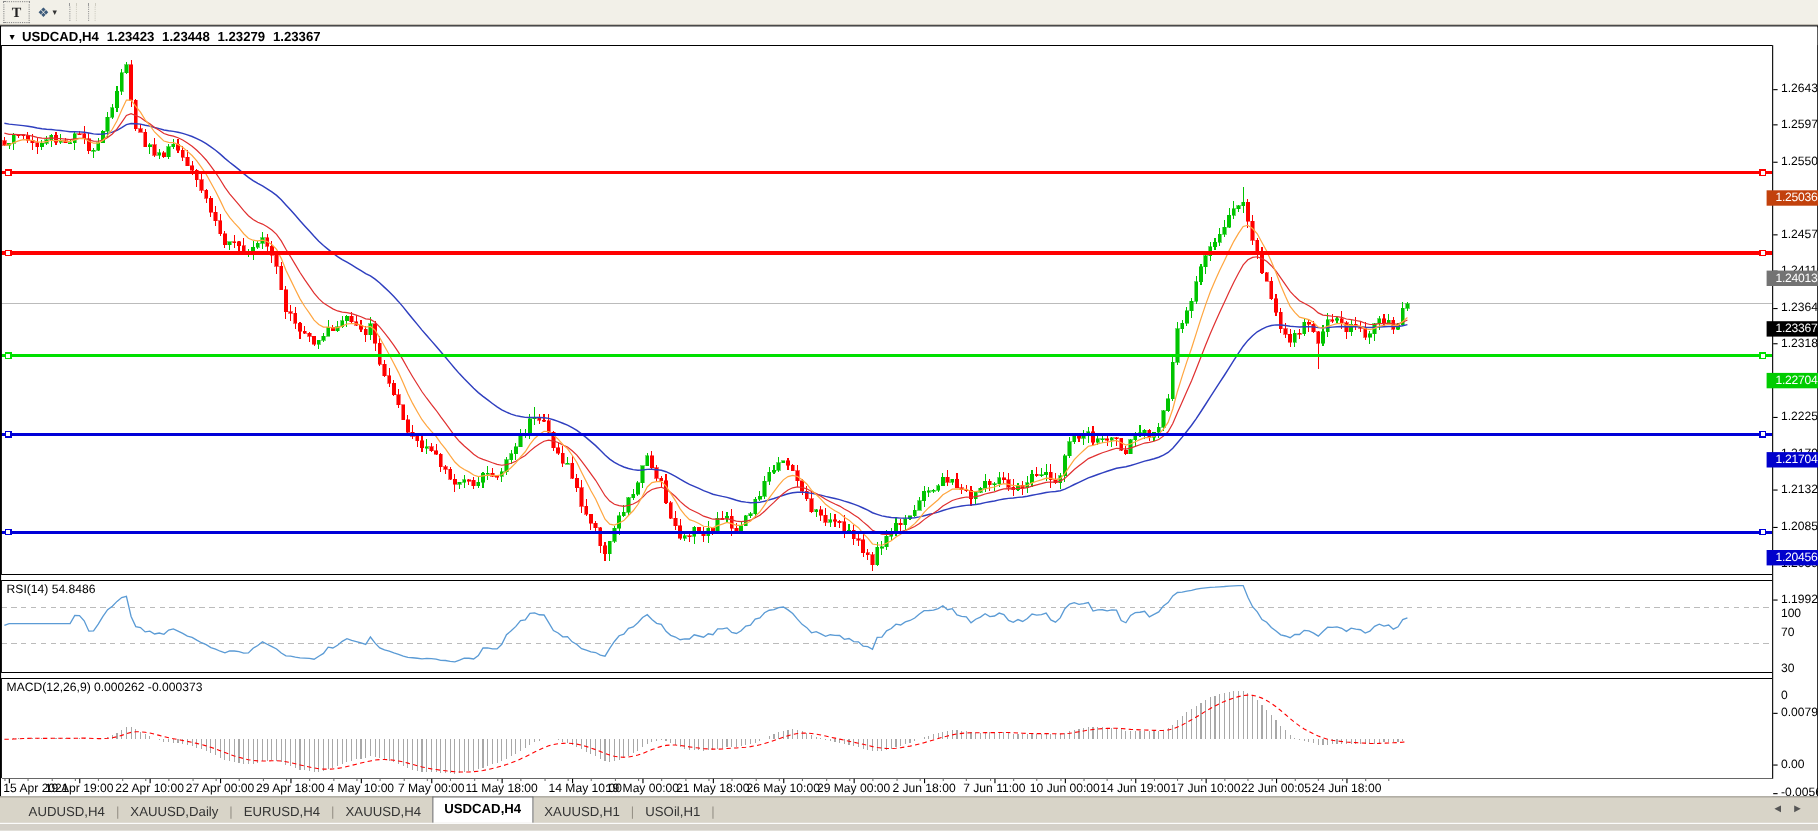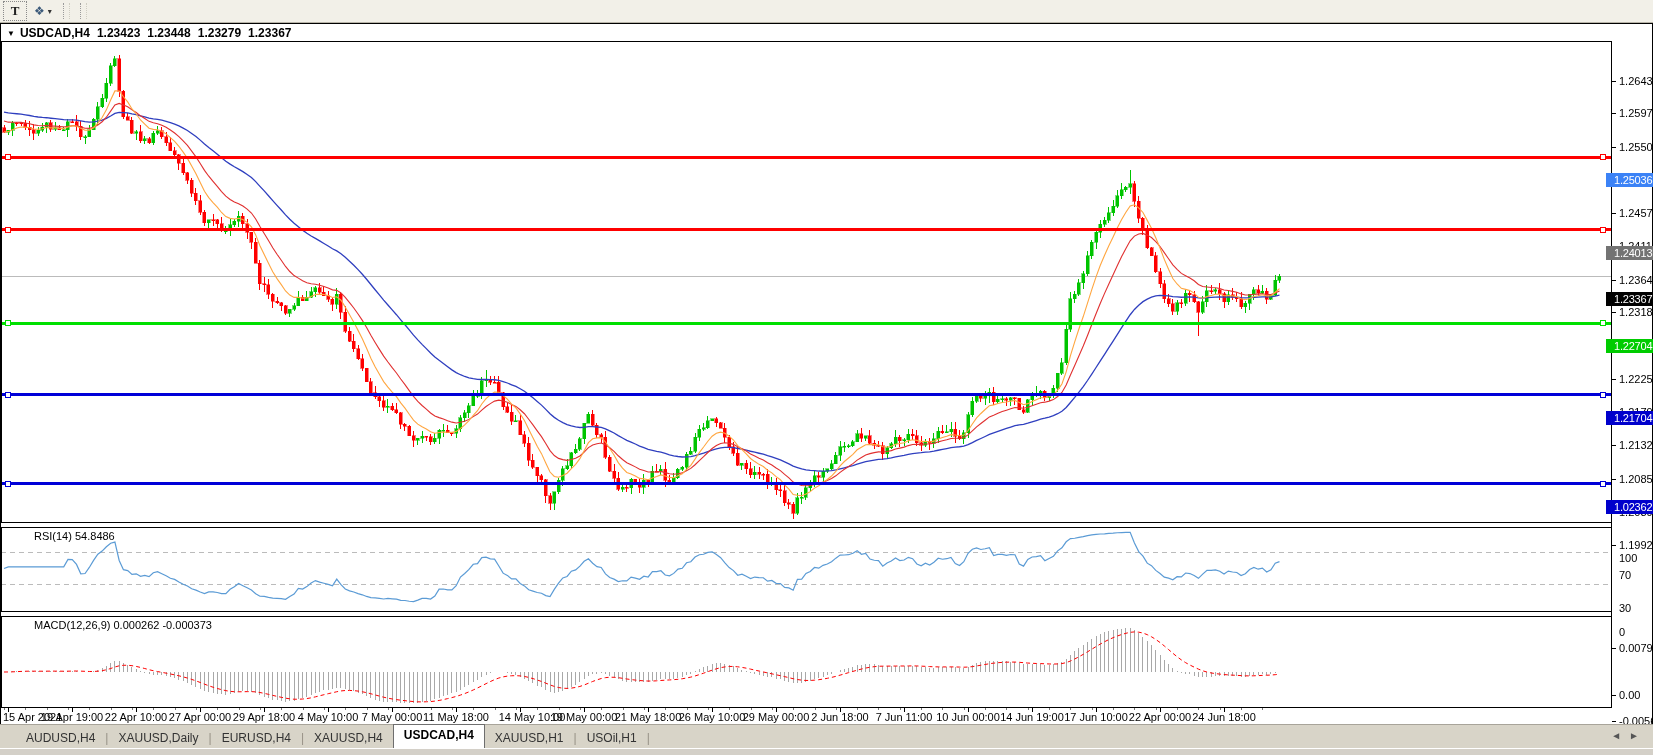--- a/index.html
+++ b/index.html
@@ -22,21 +22,21 @@
           font-size:12px;font-weight:bold;background:#fff;}
   #header .tri{font-size:8px;margin:0 5px 0 6px;}
   #header span.v{margin-left:7px;}
   svg{position:absolute;left:0;}
   #vline{position:absolute;left:1610px;top:17px;width:1px;height:667px;background:#000;}
   
   .ptick{position:absolute;left:1618px;transform:translateY(-50%);white-space:nowrap;}
   .pdash{position:absolute;left:1611px;width:4px;height:1px;background:#000;}
   .lvlbox{position:absolute;left:1605px;width:48px;height:14px;line-height:14px;color:#fff;
           padding-left:8px;box-sizing:border-box;white-space:nowrap;letter-spacing:-0.2px;}
-  .indlabel{position:absolute;font-size:11px;color:#000;white-space:nowrap;margin-left:28px;}
+  .indlabel{position:absolute;font-size:11px;color:#000;white-space:nowrap;}
   
   #timeaxis{position:absolute;left:0;top:684px;width:1610px;height:16px;background:#fff;}
   .tlabel{position:absolute;top:3px;white-space:nowrap;transform:translateX(-50%);}
   .tlabel.first{transform:none;}
   .ttick{position:absolute;top:0;width:1px;background:#000;}
   .ttick.minor{background:#777;}
   
   #tabbar{position:absolute;left:0;top:724px;width:1653px;height:24px;background:#d8d4c8;
           border-top:1px solid #a8a49a;display:flex;align-items:flex-end;font-size:12px;}
   .tab{height:22px;line-height:22px;padding:0 10px;color:#333;margin-top:1px;cursor:default;}
@@ -1033,26 +1033,26 @@
         <div class="pdash" style="top: 387.626px;"></div>
         <div class="ptick" style="top: 387.626px;">1.21790</div>
         <div class="pdash" style="top: 421.163px;"></div>
         <div class="ptick" style="top: 421.163px;">1.21320</div>
         <div class="pdash" style="top: 454.701px;"></div>
         <div class="ptick" style="top: 454.701px;">1.20850</div>
         <div class="pdash" style="top: 487.526px;"></div>
         <div class="ptick" style="top: 487.526px;">1.20390</div>
         <div class="pdash" style="top: 521.064px;"></div>
         <div class="ptick" style="top: 521.064px;">1.19920</div>
-        <div class="lvlbox" style="top: 149px; background: #3b82f6;">1.25036</div>
+        <div class="lvlbox" style="top: 149px; background: #c2410c;">1.25036</div>
         <div class="lvlbox" style="top: 221.998px; background: #737373;">1.24013</div>
         <div class="lvlbox" style="top: 268.095px; background: rgb(0, 0, 0);">1.23367</div>
         <div class="lvlbox" style="top: 315.405px; background: rgb(0, 204, 0);">1.22704</div>
         <div class="lvlbox" style="top: 386.762px; background: rgb(0, 0, 204);">1.21704</div>
-        <div class="lvlbox" style="top: 475.816px; background: rgb(0, 0, 204);">1.02362</div>
+        <div class="lvlbox" style="top: 475.816px; background: rgb(0, 0, 204);">1.20456</div>
         <div class="ptick" style="top: 534px;">100</div>
         <div class="ptick" style="top: 551.3px; text-align: right;">70</div>
         <div class="ptick" style="top: 583.7px;">30</div>
         <div class="ptick" style="top: 608px;">0</div>
         <div class="pdash" style="top: 624.002px;"></div>
         <div class="ptick" style="top: 624.002px;">0.007959</div>
         <div class="pdash" style="top: 671px;"></div>
         <div class="ptick" style="top: 671px;">0.00</div>
         <div class="pdash" style="top: 697px;"></div>
         <div class="ptick" style="top: 697px;">-0.005663</div>
@@ -1148,21 +1148,21 @@
         <div class="tlabel" style="left: 839px;">2 Jun 18:00</div>
         <div class="ttick" style="left: 903px; height: 4px;"></div>
         <div class="tlabel" style="left: 903px;">7 Jun 11:00</div>
         <div class="ttick" style="left: 967px; height: 4px;"></div>
         <div class="tlabel" style="left: 967px;">10 Jun 00:00</div>
         <div class="ttick" style="left: 1031px; height: 4px;"></div>
         <div class="tlabel" style="left: 1031px;">14 Jun 19:00</div>
         <div class="ttick" style="left: 1095px; height: 4px;"></div>
         <div class="tlabel" style="left: 1095px;">17 Jun 10:00</div>
         <div class="ttick" style="left: 1159px; height: 4px;"></div>
-        <div class="tlabel" style="left: 1159px;">22 Apr 00:00</div>
+        <div class="tlabel" style="left: 1159px;">22 Jun 00:05</div>
         <div class="ttick" style="left: 1223px; height: 4px;"></div>
         <div class="tlabel" style="left: 1223px;">24 Jun 18:00</div>
       </div>
   </div>
 
   <div id="tabbar">
     <div style="width:16px"></div>
     <div id="tabs" style="display:flex;align-items:flex-end;">
         <div class="tab">AUDUSD,H4</div>
         <div class="tabsep">|</div>

